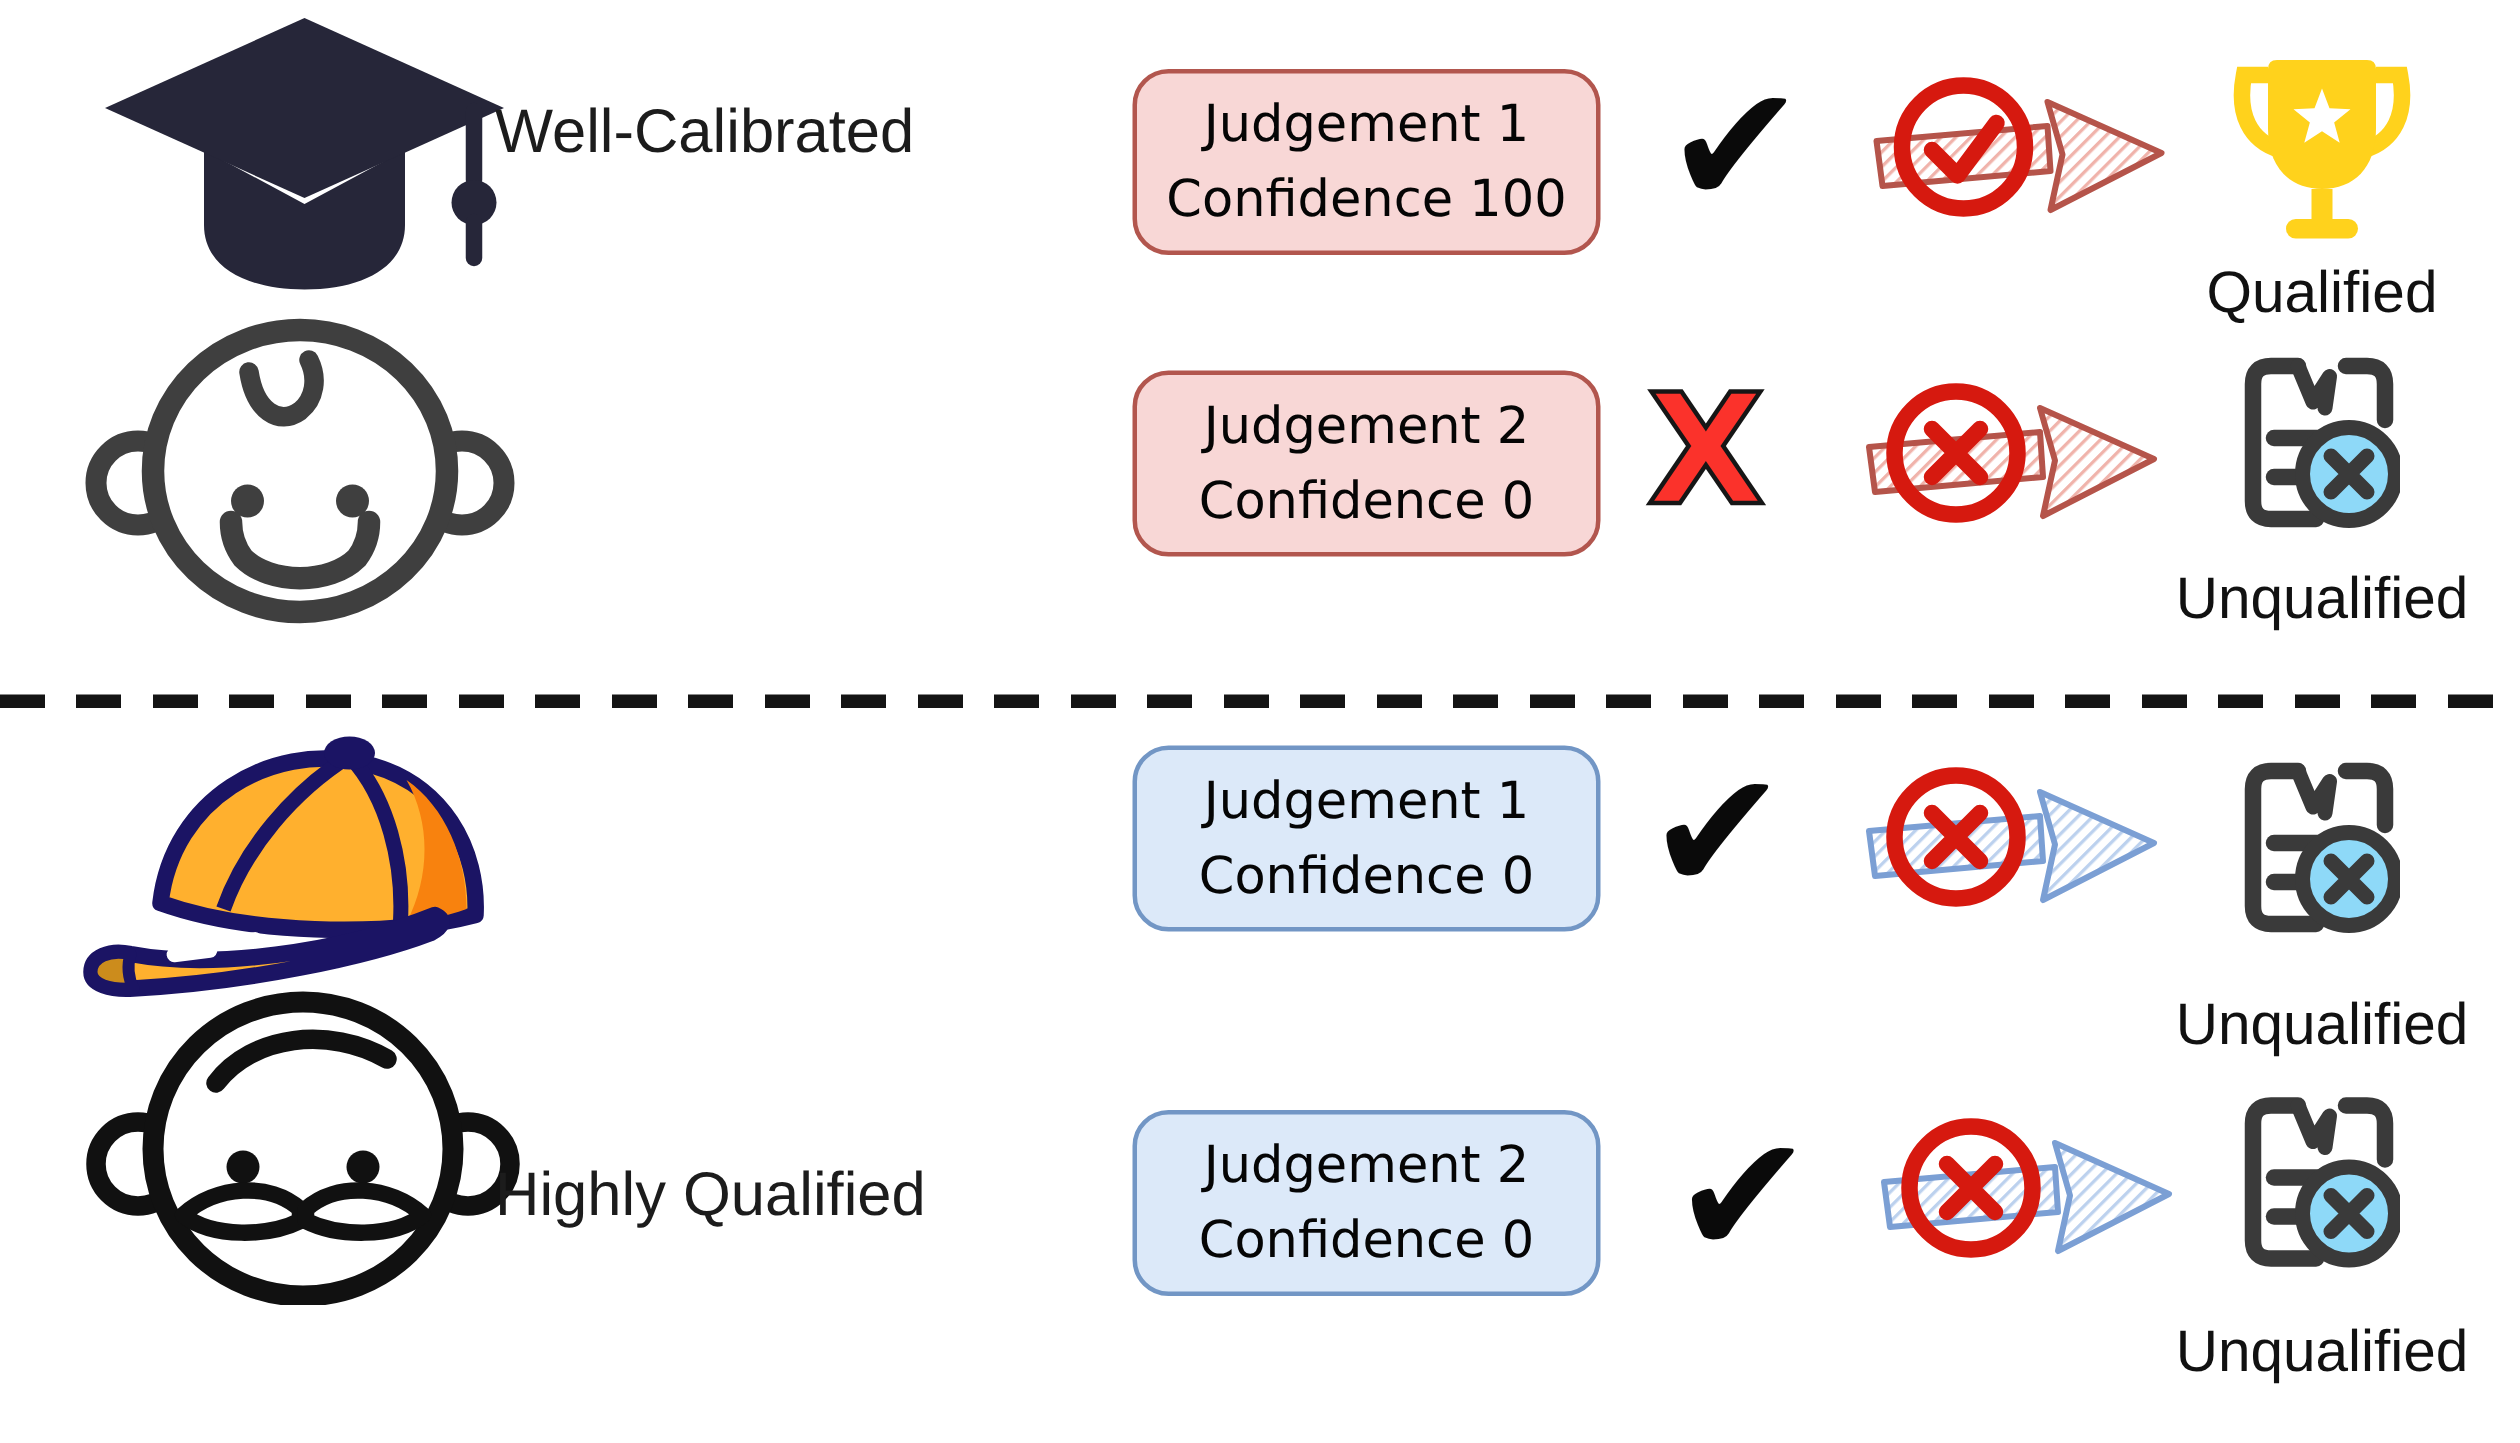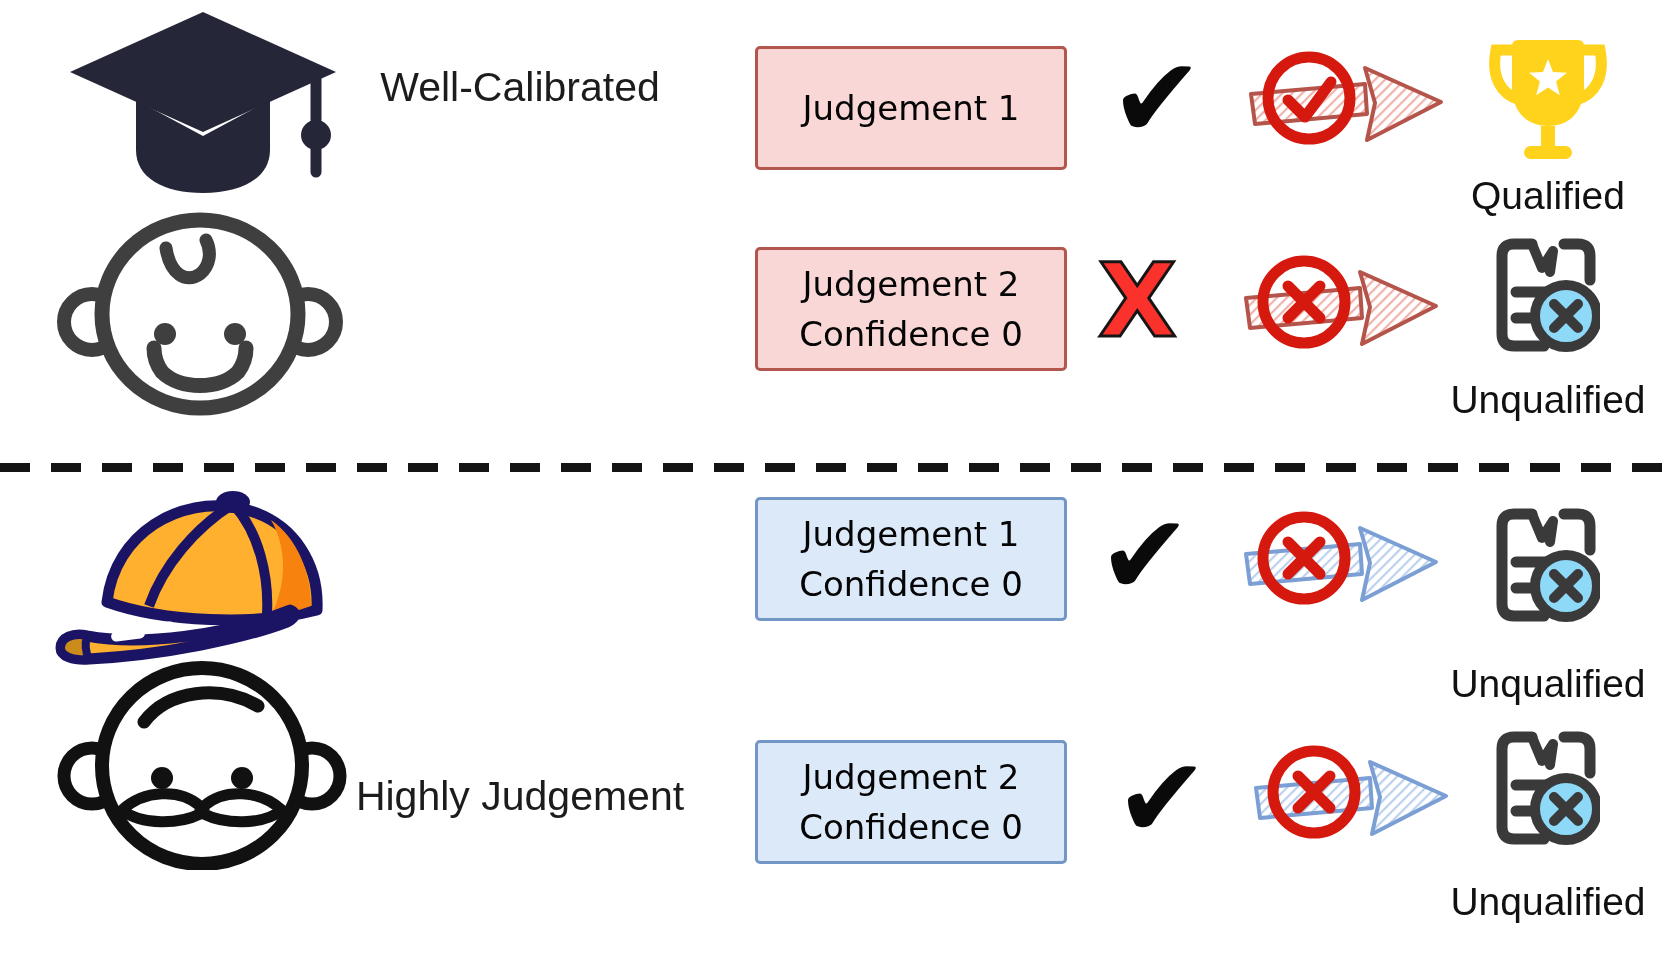--- a/index.html
+++ b/index.html
@@ -1,20 +1,20 @@
 <!DOCTYPE html>
 <html><head>
 <meta charset="utf-8">
 <style>
   html,body{margin:0;padding:0;background:#ffffff;}
   #stage{position:relative;width:1680px;height:962px;background:#ffffff;overflow:hidden;
          font-family:"Liberation Sans",sans-serif;}
   .abs{position:absolute;}
-  .row-label{width:380px;text-align:center;font-size:41px;line-height:46px;color:#1c1c1c;}
-  .judge-box{width:312px;height:124px;box-sizing:border-box;border-radius:5px;
+  .row-label{width:380px;text-align:left;font-size:41px;line-height:46px;color:#1c1c1c;}
+  .judge-box{width:312px;height:124px;box-sizing:border-box;border-radius:24px;
              display:flex;flex-direction:column;justify-content:center;align-items:center;
              font-family:"DejaVu Sans",sans-serif;font-size:34px;line-height:50px;color:#050505;}
   .judge-box.pink{background:#f8d7d6;border:3px solid #b2564e;}
   .judge-box.blue{background:#dce9f9;border:3px solid #7296c5;}
   .check-glyph{font-family:"DejaVu Sans",sans-serif;font-size:112px;line-height:1;color:#0a0a0a;}
   .cross-glyph{font-family:"DejaVu Sans",sans-serif;font-weight:700;font-size:102px;line-height:1;
                color:#fb322b;-webkit-text-stroke:3px #161616;}
   .outcome-label{width:280px;text-align:center;font-size:39px;color:#111;}
   .divider{left:0;top:463px;width:1680px;height:9px;
            background:repeating-linear-gradient(90deg,#141414 0,#141414 30px,transparent 30px,transparent 51px);}
@@ -30,20 +30,21 @@
     <polygon points="12,70 145,10 278,70 145,130" fill="#262639"></polygon>
     <path d="M258,72 L258,118" stroke="#262639" stroke-width="11" stroke-linecap="round" fill="none"></path>
     <circle cx="258" cy="133" r="15" fill="#262639"></circle>
     <path d="M258,146 L258,170" stroke="#262639" stroke-width="11" stroke-linecap="round" fill="none"></path>
   </svg>
 
   <div class="abs row-label" style="left:330px;top:64px">Well-Calibrated</div>
 
   <div class="abs judge-box pink" style="left:755px;top:46px">
     <div>Judgement 1</div>
+    <div>Confidence 100</div>
   </div>
 
   <span class="abs check-glyph" style="left:1110px;top:42px">✔</span>
 
   <svg class="abs" style="left:1243px;top:42px" width="205" height="132" viewBox="0 0 205 132">
     <defs>
       <pattern id="hatch-r1" width="7" height="7" patternUnits="userSpaceOnUse" patternTransform="rotate(45)">
         <rect width="7" height="7" fill="#ffffff"></rect>
         <line x1="1" y1="0" x2="1" y2="7" stroke="#f0b3ab" stroke-width="2.4"></line>
       </pattern>
@@ -161,21 +162,21 @@
     <circle cx="40" cy="128" r="28" fill="#ffffff" stroke="#111111" stroke-width="13"></circle>
     <circle cx="260" cy="128" r="28" fill="#ffffff" stroke="#111111" stroke-width="13"></circle>
     <ellipse cx="150" cy="118" rx="100" ry="98" fill="#ffffff" stroke="#111111" stroke-width="14"></ellipse>
     <path d="M92,74 C116,42 168,36 206,58" fill="none" stroke="#111111" stroke-width="13" stroke-linecap="round"></path>
     <circle cx="110" cy="130" r="11" fill="#111111"></circle>
     <circle cx="190" cy="130" r="11" fill="#111111"></circle>
     <path d="M148,158 C128,140 92,142 70,162 C90,178 128,176 148,166 Z" fill="#ffffff" stroke="#111111" stroke-width="11" stroke-linejoin="round"></path>
     <path d="M152,158 C172,140 208,142 230,162 C210,178 172,176 152,166 Z" fill="#ffffff" stroke="#111111" stroke-width="11" stroke-linejoin="round"></path>
   </svg>
 
-  <div class="abs row-label" style="left:330px;top:773px">Highly Judgement</div>
+  <div class="abs row-label" style="left:330px;top:773px">Highly Qualified</div>
 
   <div class="abs judge-box blue" style="left:755px;top:740px">
     <div>Judgement 2</div>
     <div>Confidence 0</div>
   </div>
 
   <span class="abs check-glyph" style="left:1115px;top:742px">✔</span>
 
   <svg class="abs" style="left:1248px;top:736px" width="205" height="132" viewBox="0 0 205 132">
     <defs>

